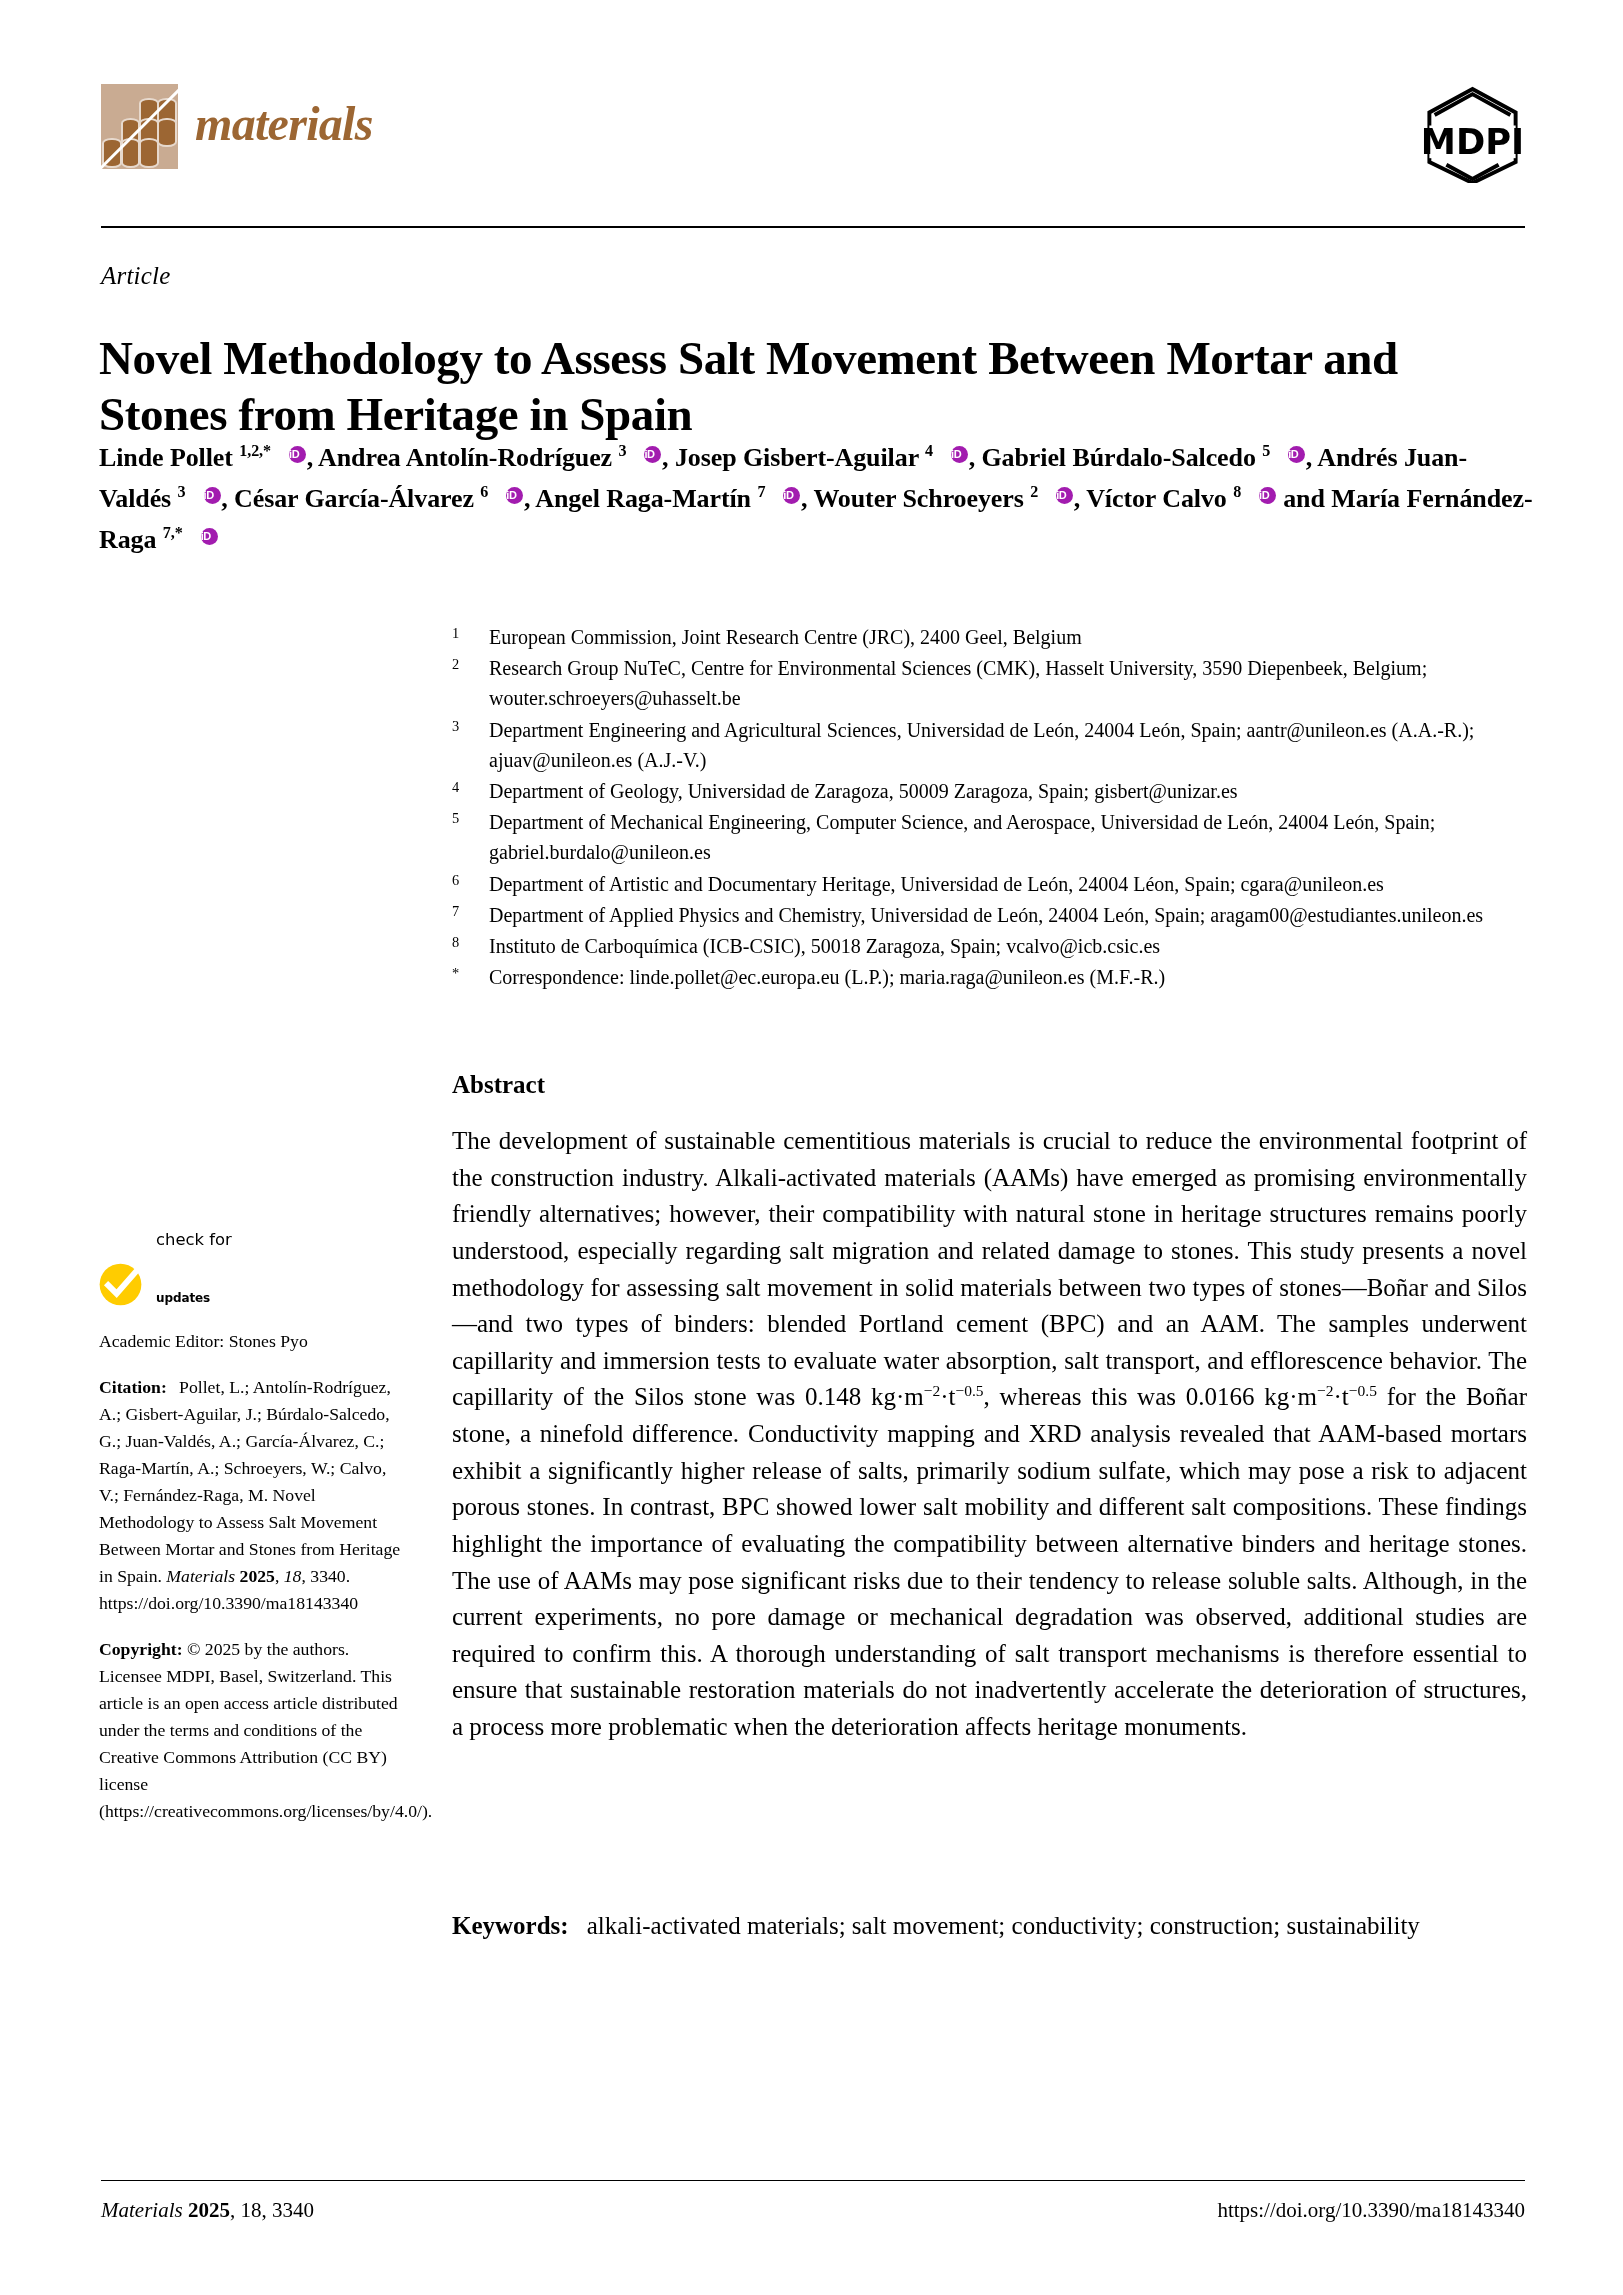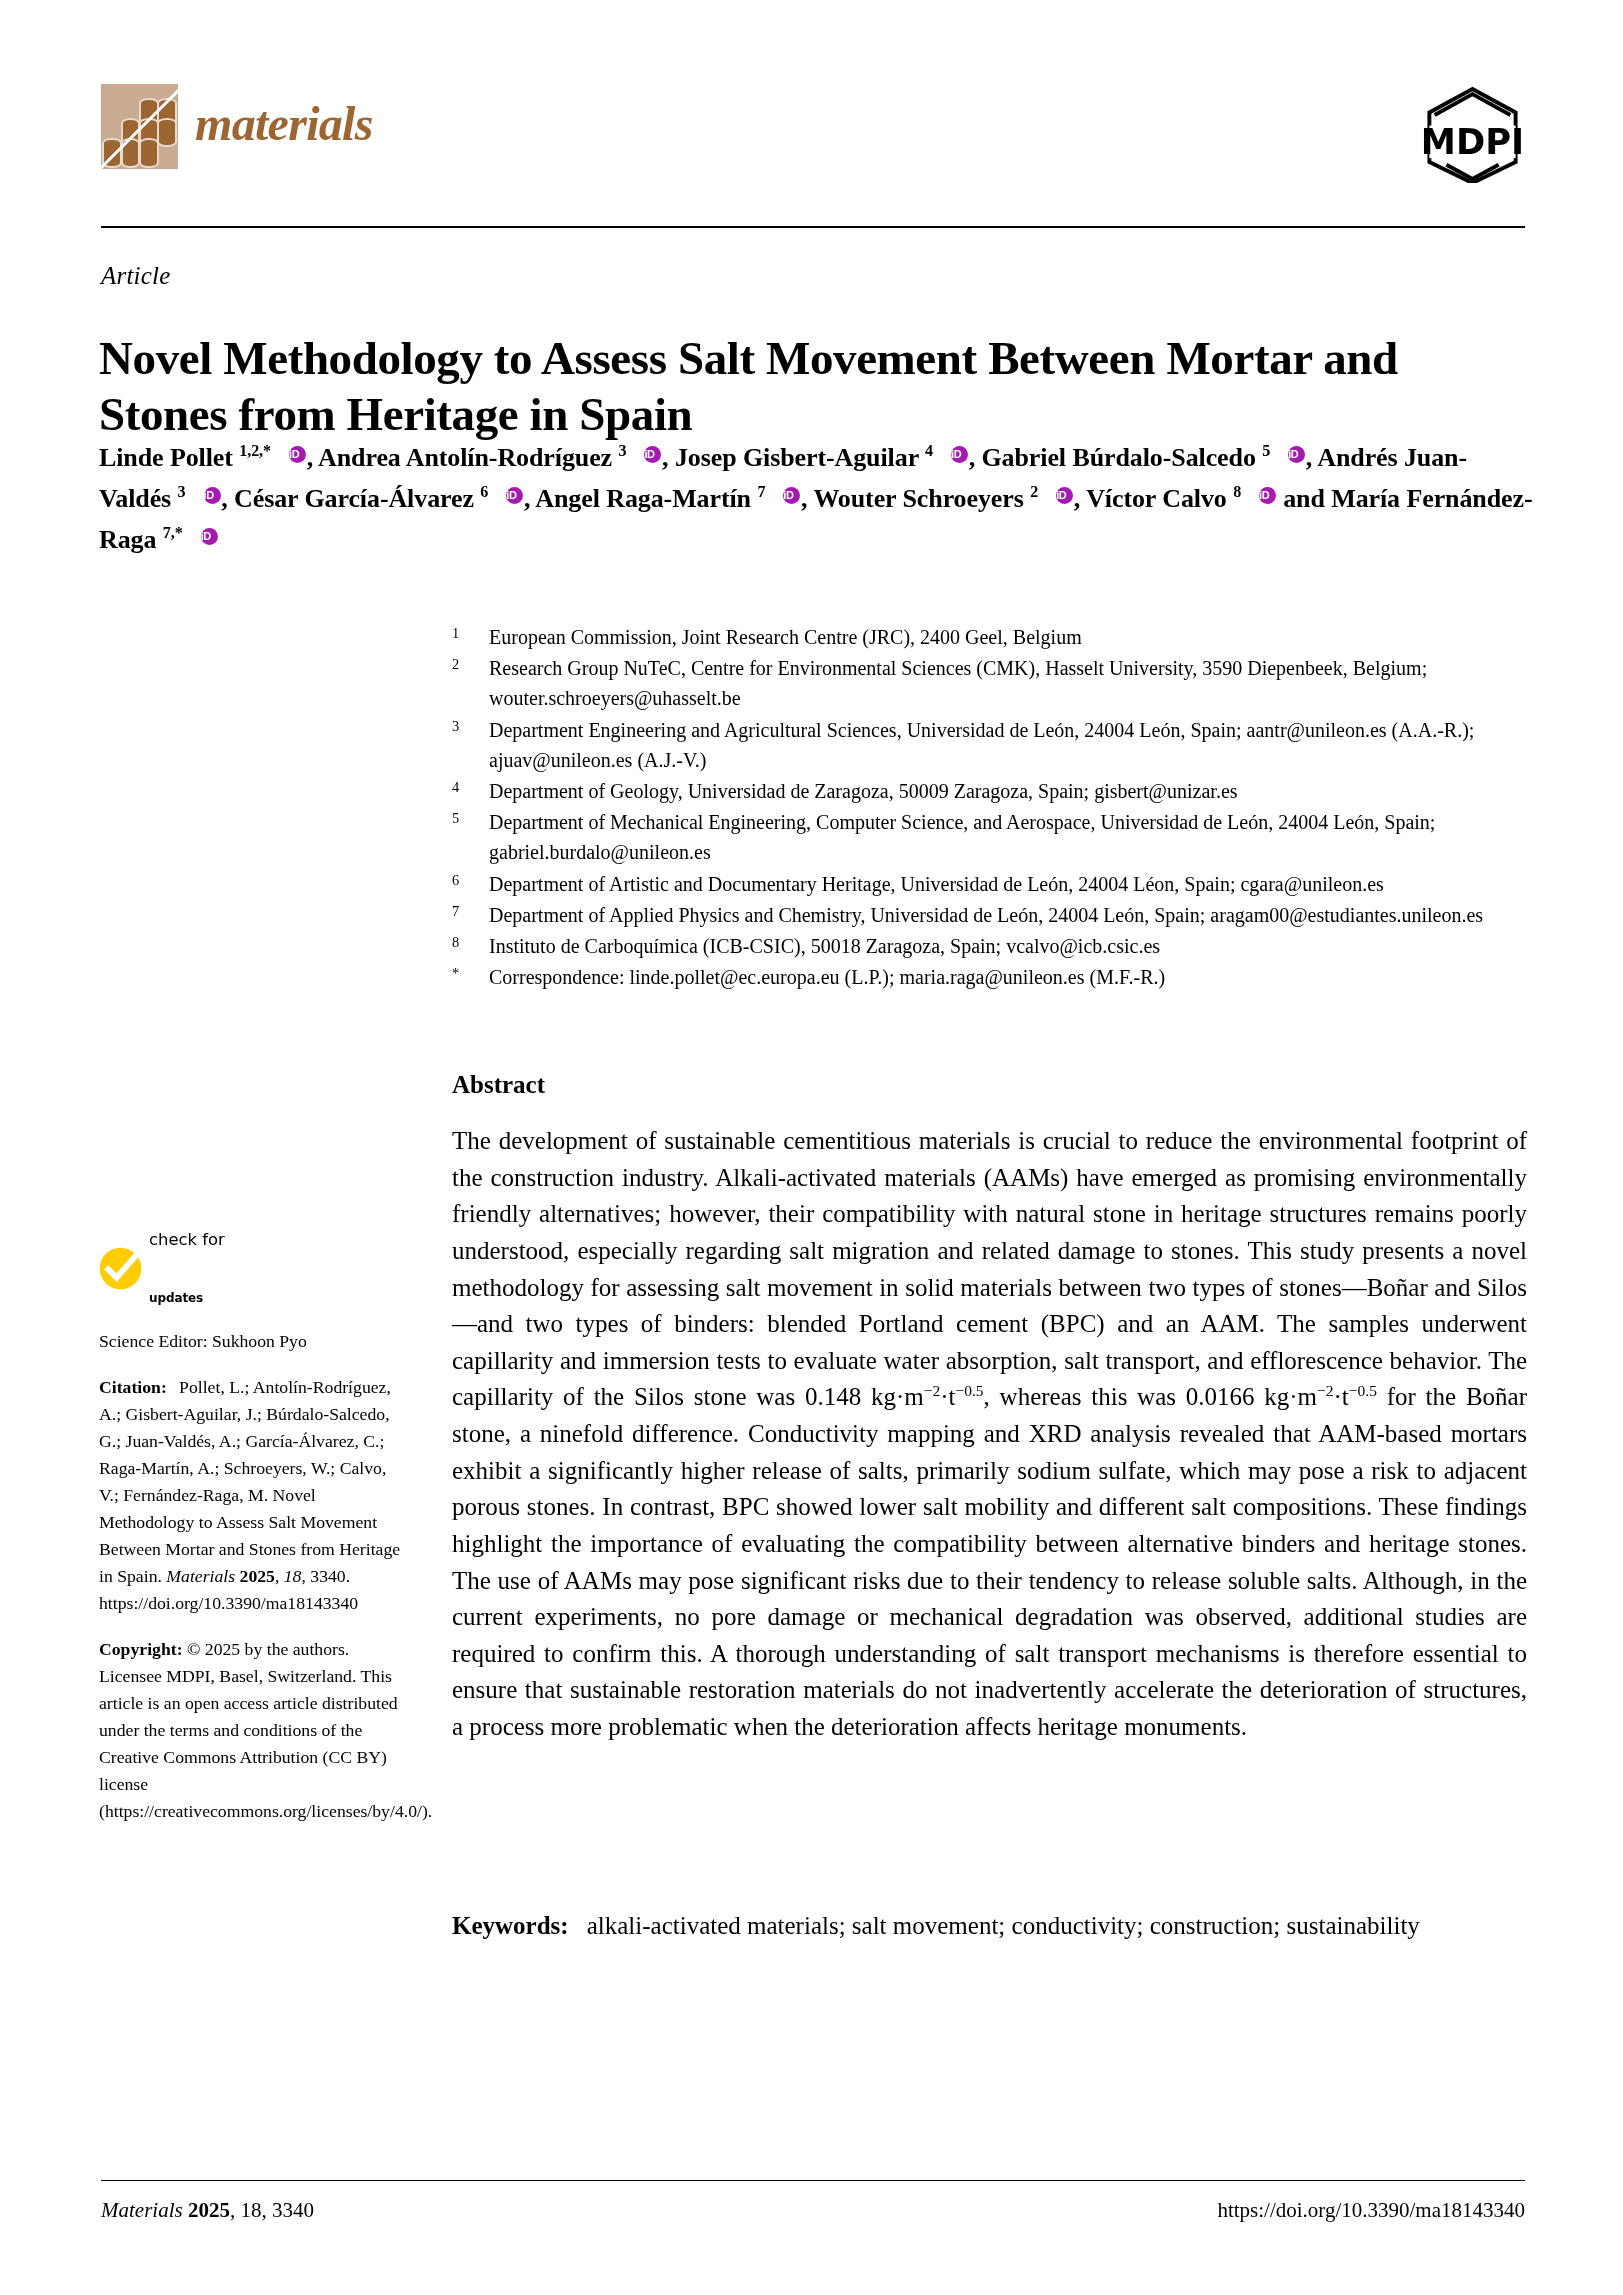--- a/index.html
+++ b/index.html
@@ -201,22 +201,22 @@
   .sidebar {
     position: absolute;
     left: 99px;
     top: 1231px;
     width: 308px;
     font-size: 17.7px;
     line-height: 1.52;
   }
   .check-updates {
     display: flex;
-    align-items: center;
-    gap: 7px;
+    align-items: flex-end;
+    gap: 14px;
     margin-bottom: 22px;
   }
   .cu-mark { width: 43px; height: 43px; flex: 0 0 43px; }
   .cu-text {
     font-family: "DejaVu Sans", "Liberation Sans", sans-serif;
     line-height: 1.12;
   }
   .cu-text .l1 { font-size: 16.4px; font-weight: 400; letter-spacing: 0px; }
   .cu-text .l2 { font-size: 12px; font-weight: 700; letter-spacing: -0.1px; margin-top: 43px; }
 
@@ -344,21 +344,21 @@
         <circle cx="33" cy="33" r="32" fill="#FFCC00"></circle>
         <path d="M14 34 L27 47 L56 14" fill="none" stroke="#ffffff" stroke-width="9" stroke-linecap="square"></path>
       </svg>
       <div class="cu-text">
         <div class="l1">check for</div>
         <div class="l2">updates</div>
       </div>
     </div>
 
     <div class="sb-block">
-      <span class="sb-line">Science Editor: Sukhoon Pyo</span>
+      <span class="sb-line">Academic Editor: Stones Pyo</span>
     </div>
 
 
     <div class="sb-block">
       <b>Citation:</b>
       <span style="display:inline-block;width:7.9px"></span><span>Pollet, L.; Antolín-Rodríguez, A.; Gisbert-Aguilar, J.; Búrdalo-Salcedo, G.; Juan-Valdés, A.; García-Álvarez, C.; Raga-Martín, A.; Schroeyers, W.; Calvo, V.; Fernández-Raga, M. Novel Methodology to Assess Salt Movement Between Mortar and Stones from Heritage in Spain.</span>
       <i>Materials</i>
       <b>2025</b><span>, </span><i>18</i><span>, </span><span>3340.</span>
       <span>https://doi.org/10.3390/ma18143340</span>
     </div>

